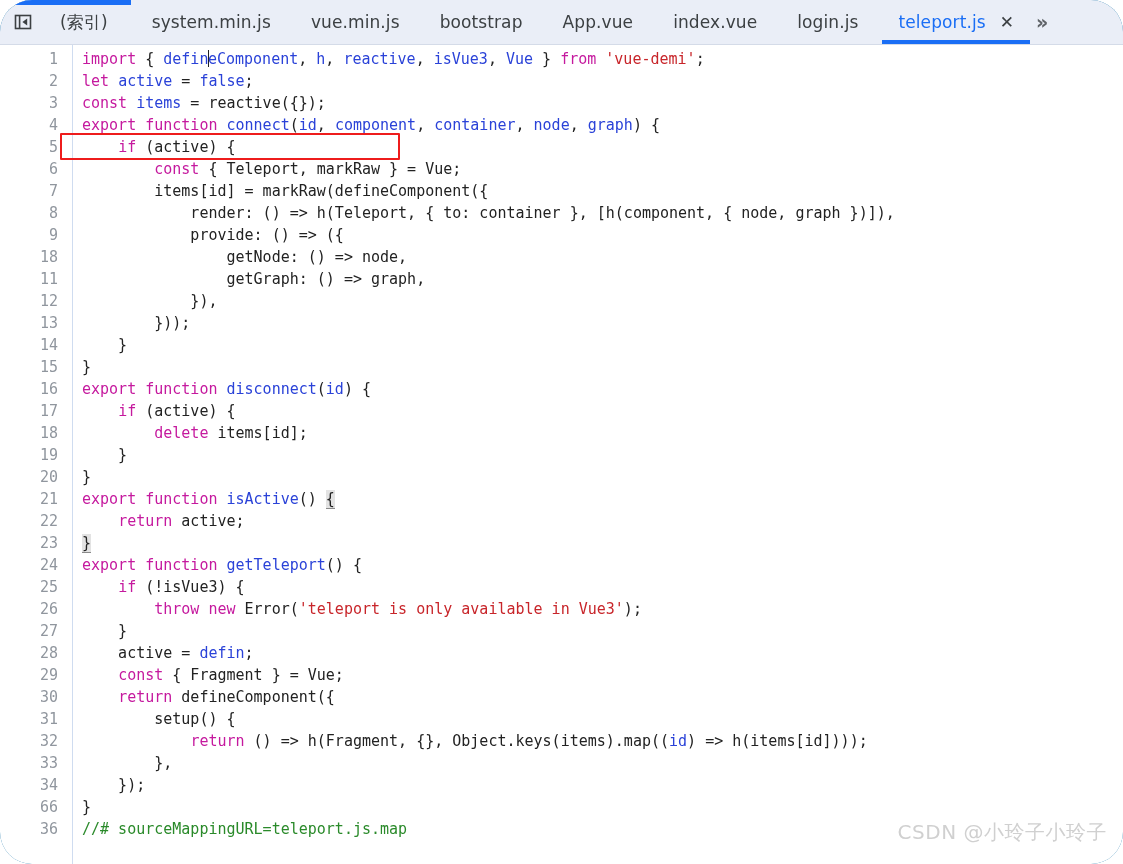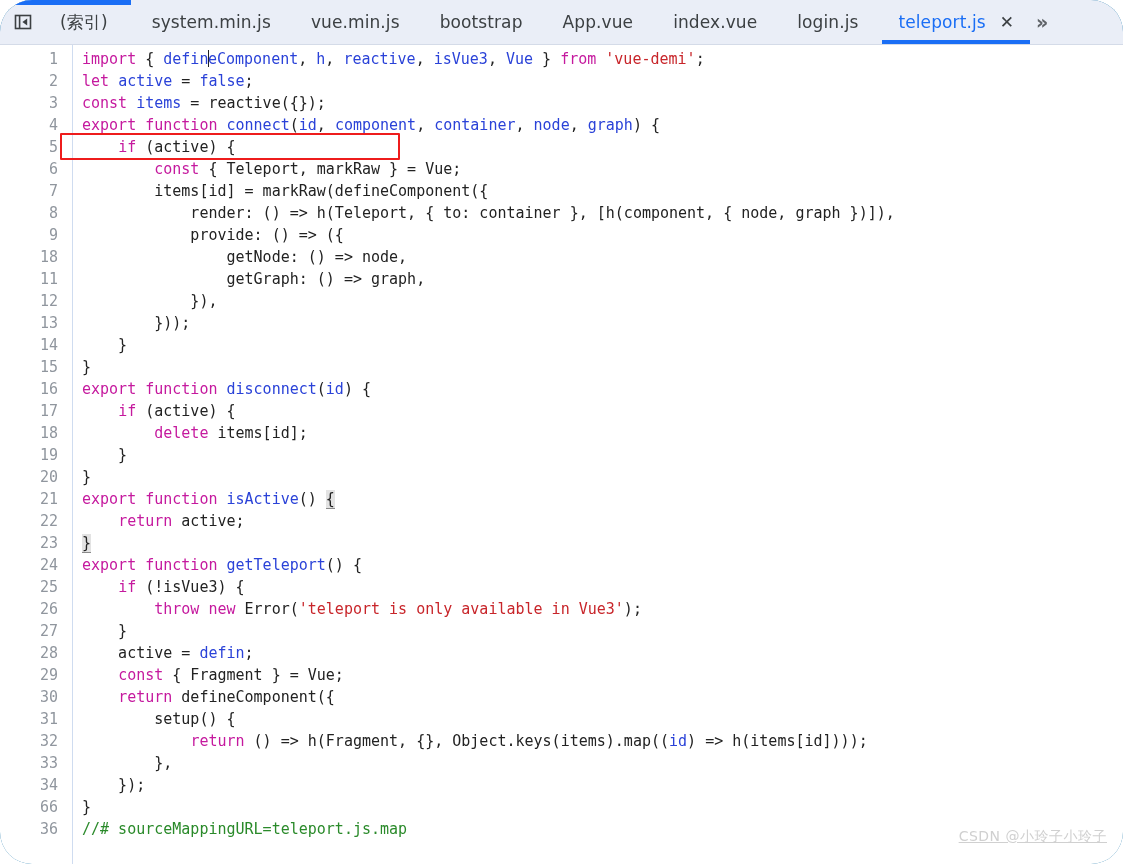--- a/index.html
+++ b/index.html
@@ -165,26 +165,25 @@
     border: 2.5px solid #ee1c1c;
     border-radius: 1px;
     pointer-events: none;
     z-index: 4;
   }
 
   
   .watermark {
     position: absolute;
     right: 16px; bottom: 18px;
-    font-size: 14px;
+    font-size: 20px;
     color: #d0d0d0;
     font-family: "DejaVu Sans", sans-serif;
     letter-spacing: 0.5px;
     user-select: none;
-    text-decoration: underline;
   }
 </style>
 </head>
 <body>
 
 <div id="app">
 
   <div class="top-strip"></div>
 
   <div class="tabbar">

